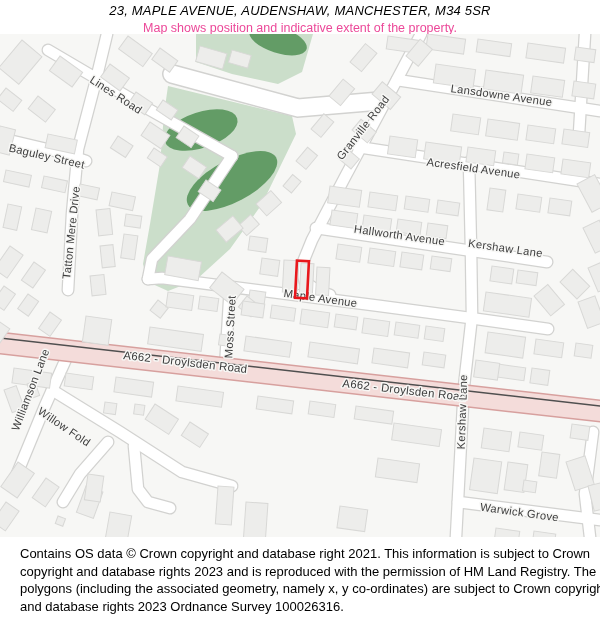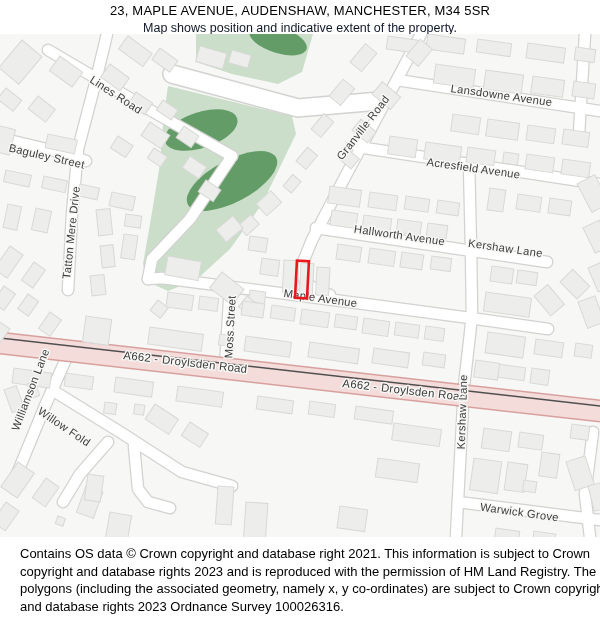--- a/index.html
+++ b/index.html
@@ -1,19 +1,19 @@
 <!DOCTYPE html>
 <html><head>
 <meta charset="utf-8">
 <style>
   html,body{margin:0;padding:0;background:#ffffff;width:600px;height:625px;overflow:hidden;
     font-family:"Liberation Sans",sans-serif;}
   .header{width:600px;height:34px;text-align:center;background:#ffffff;}
-  .title{font-size:13px;color:#000;padding-top:3px;letter-spacing:.2px;}
-  .subtitle{font-size:12.5px;color:#0f172a;margin-top:3px;}
+  .title{font-size:13px;color:#000;padding-top:3px;letter-spacing:.2px;font-style:italic;}
+  .subtitle{font-size:12.5px;color:#ec4899;margin-top:3px;}
   .map-wrap{width:600px;height:503px;position:relative;}
   svg{display:block;}
   .street{font-family:"Liberation Sans",sans-serif;font-size:11.2px;fill:#3d3d3d;
     paint-order:stroke;stroke:#f7f7f5;stroke-width:3px;stroke-linejoin:round;letter-spacing:.3px;}
   .aroad-label{font-size:11.4px;}
   .footer{width:592px;padding:8px 4px 0 20px;font-size:13px;line-height:1.35;color:#000;background:#fff;}
 </style>
 </head>
 <body>
 

